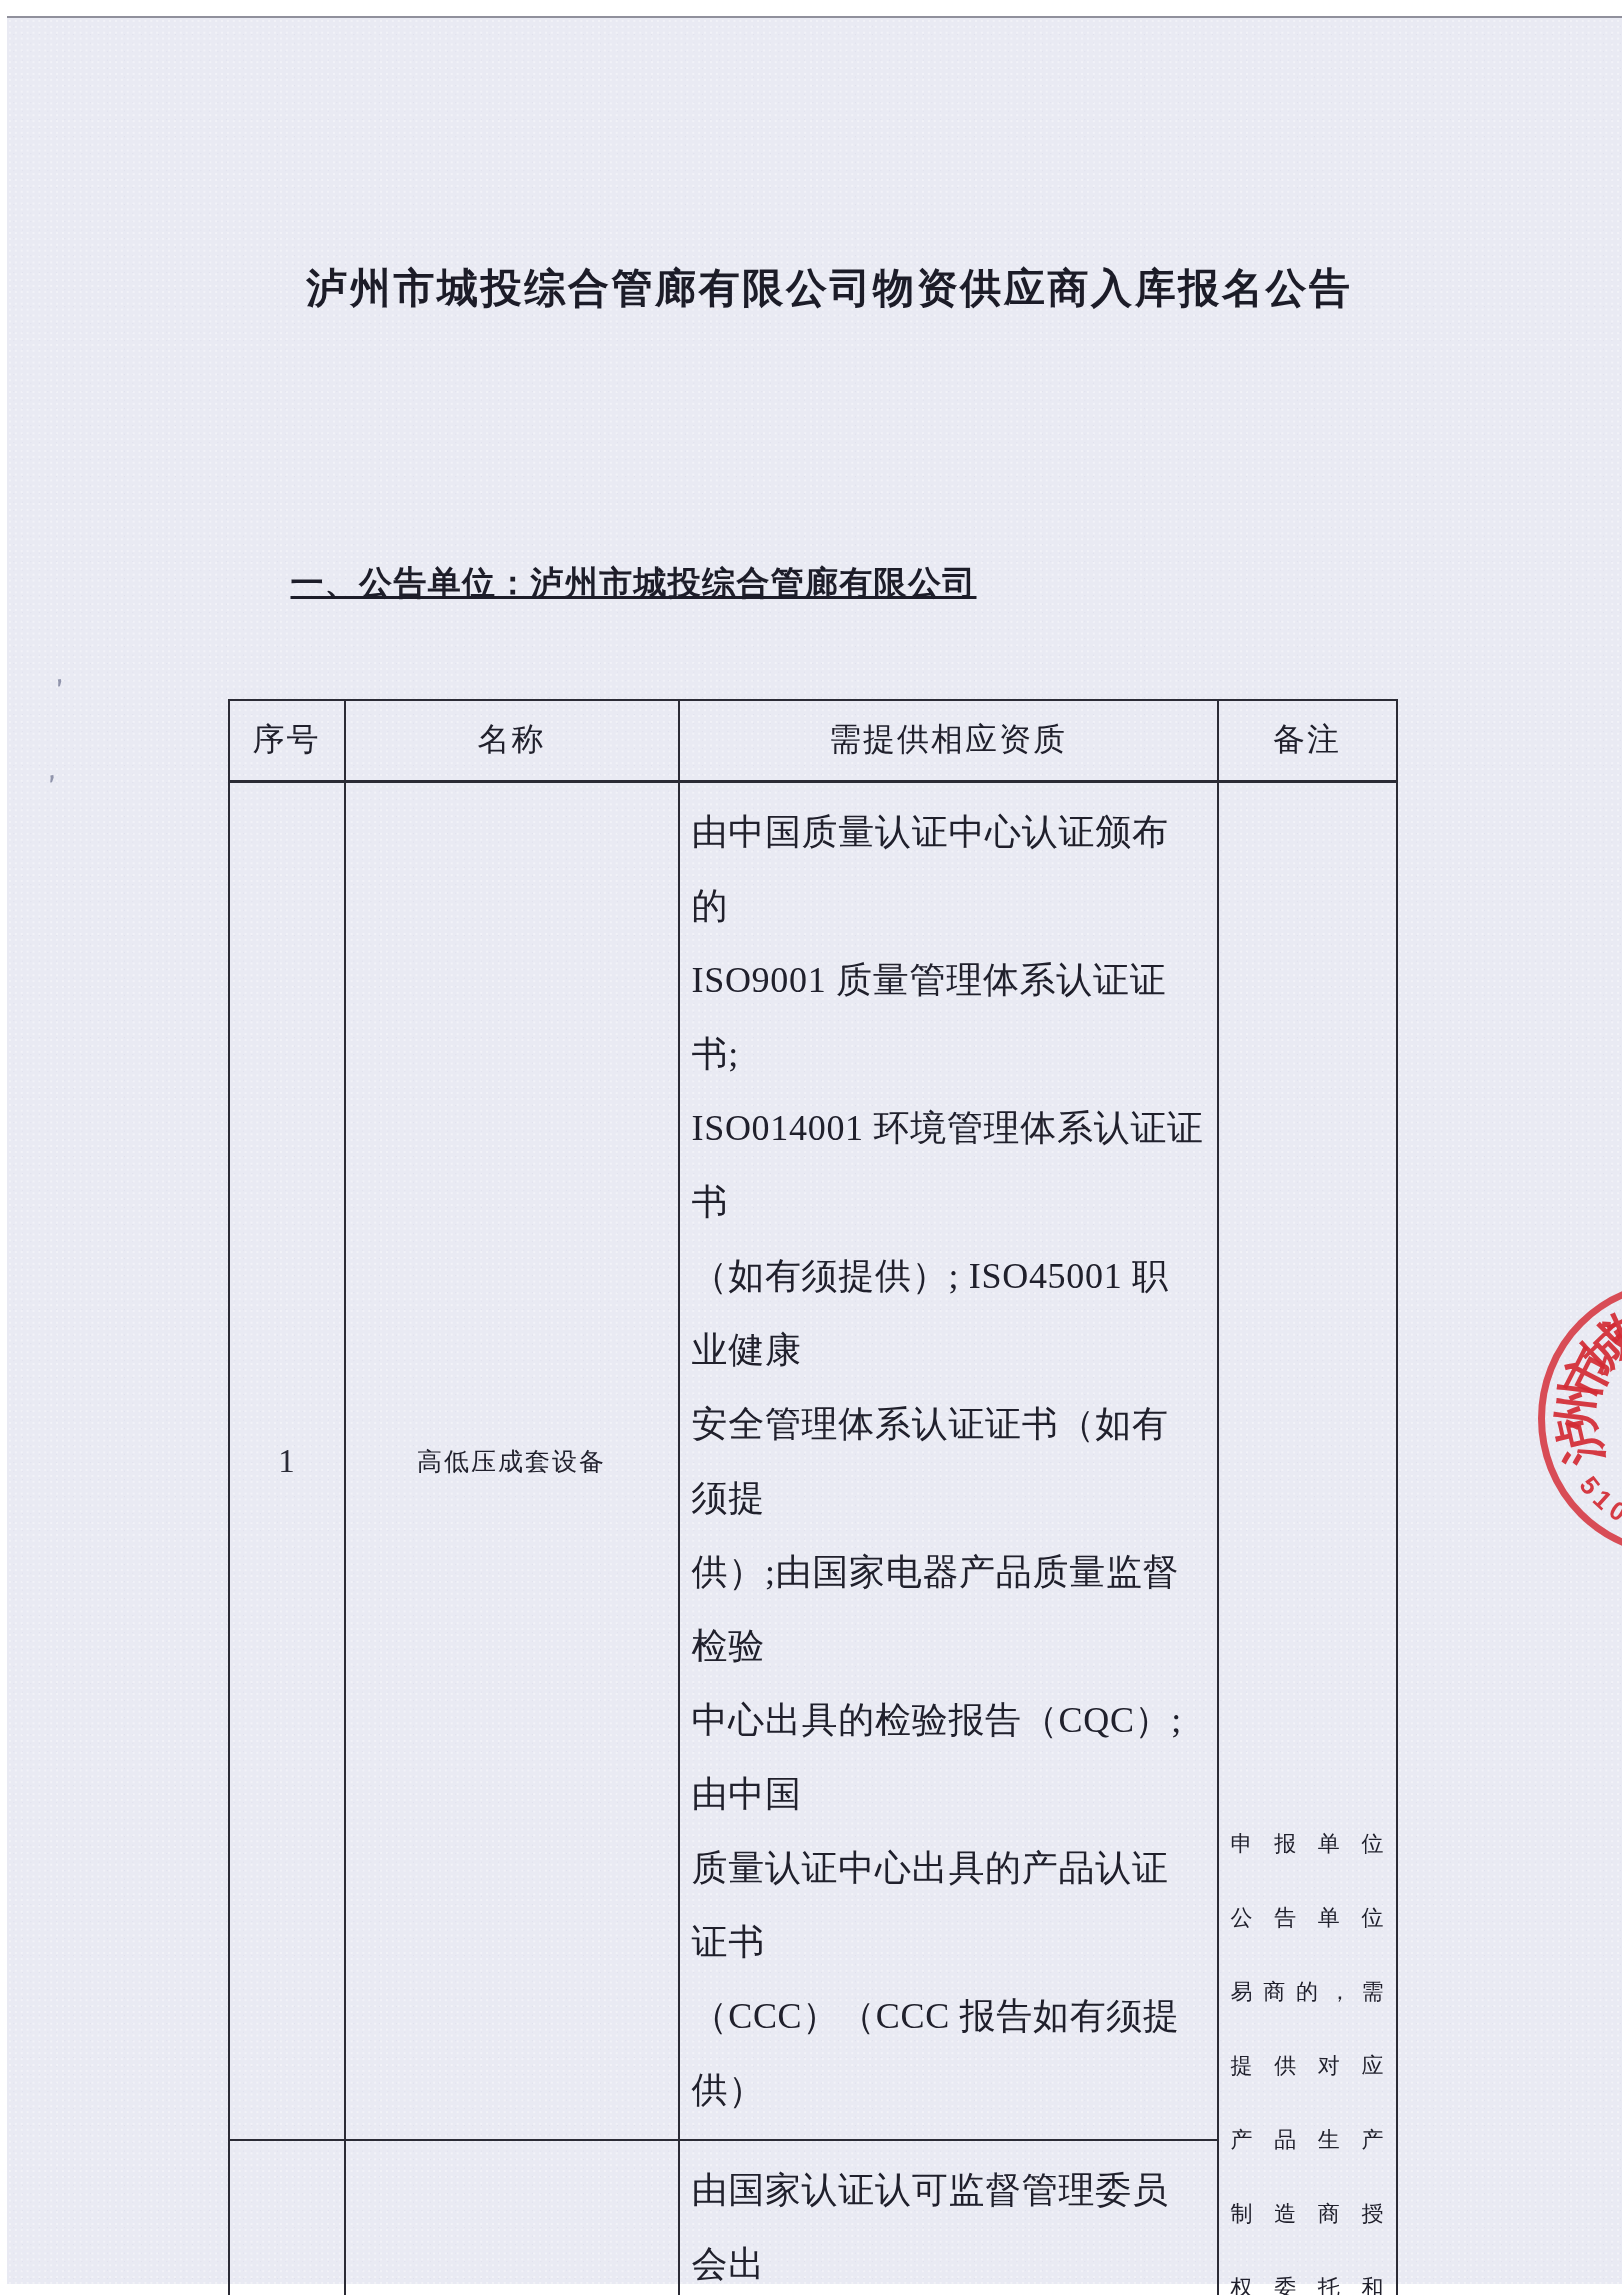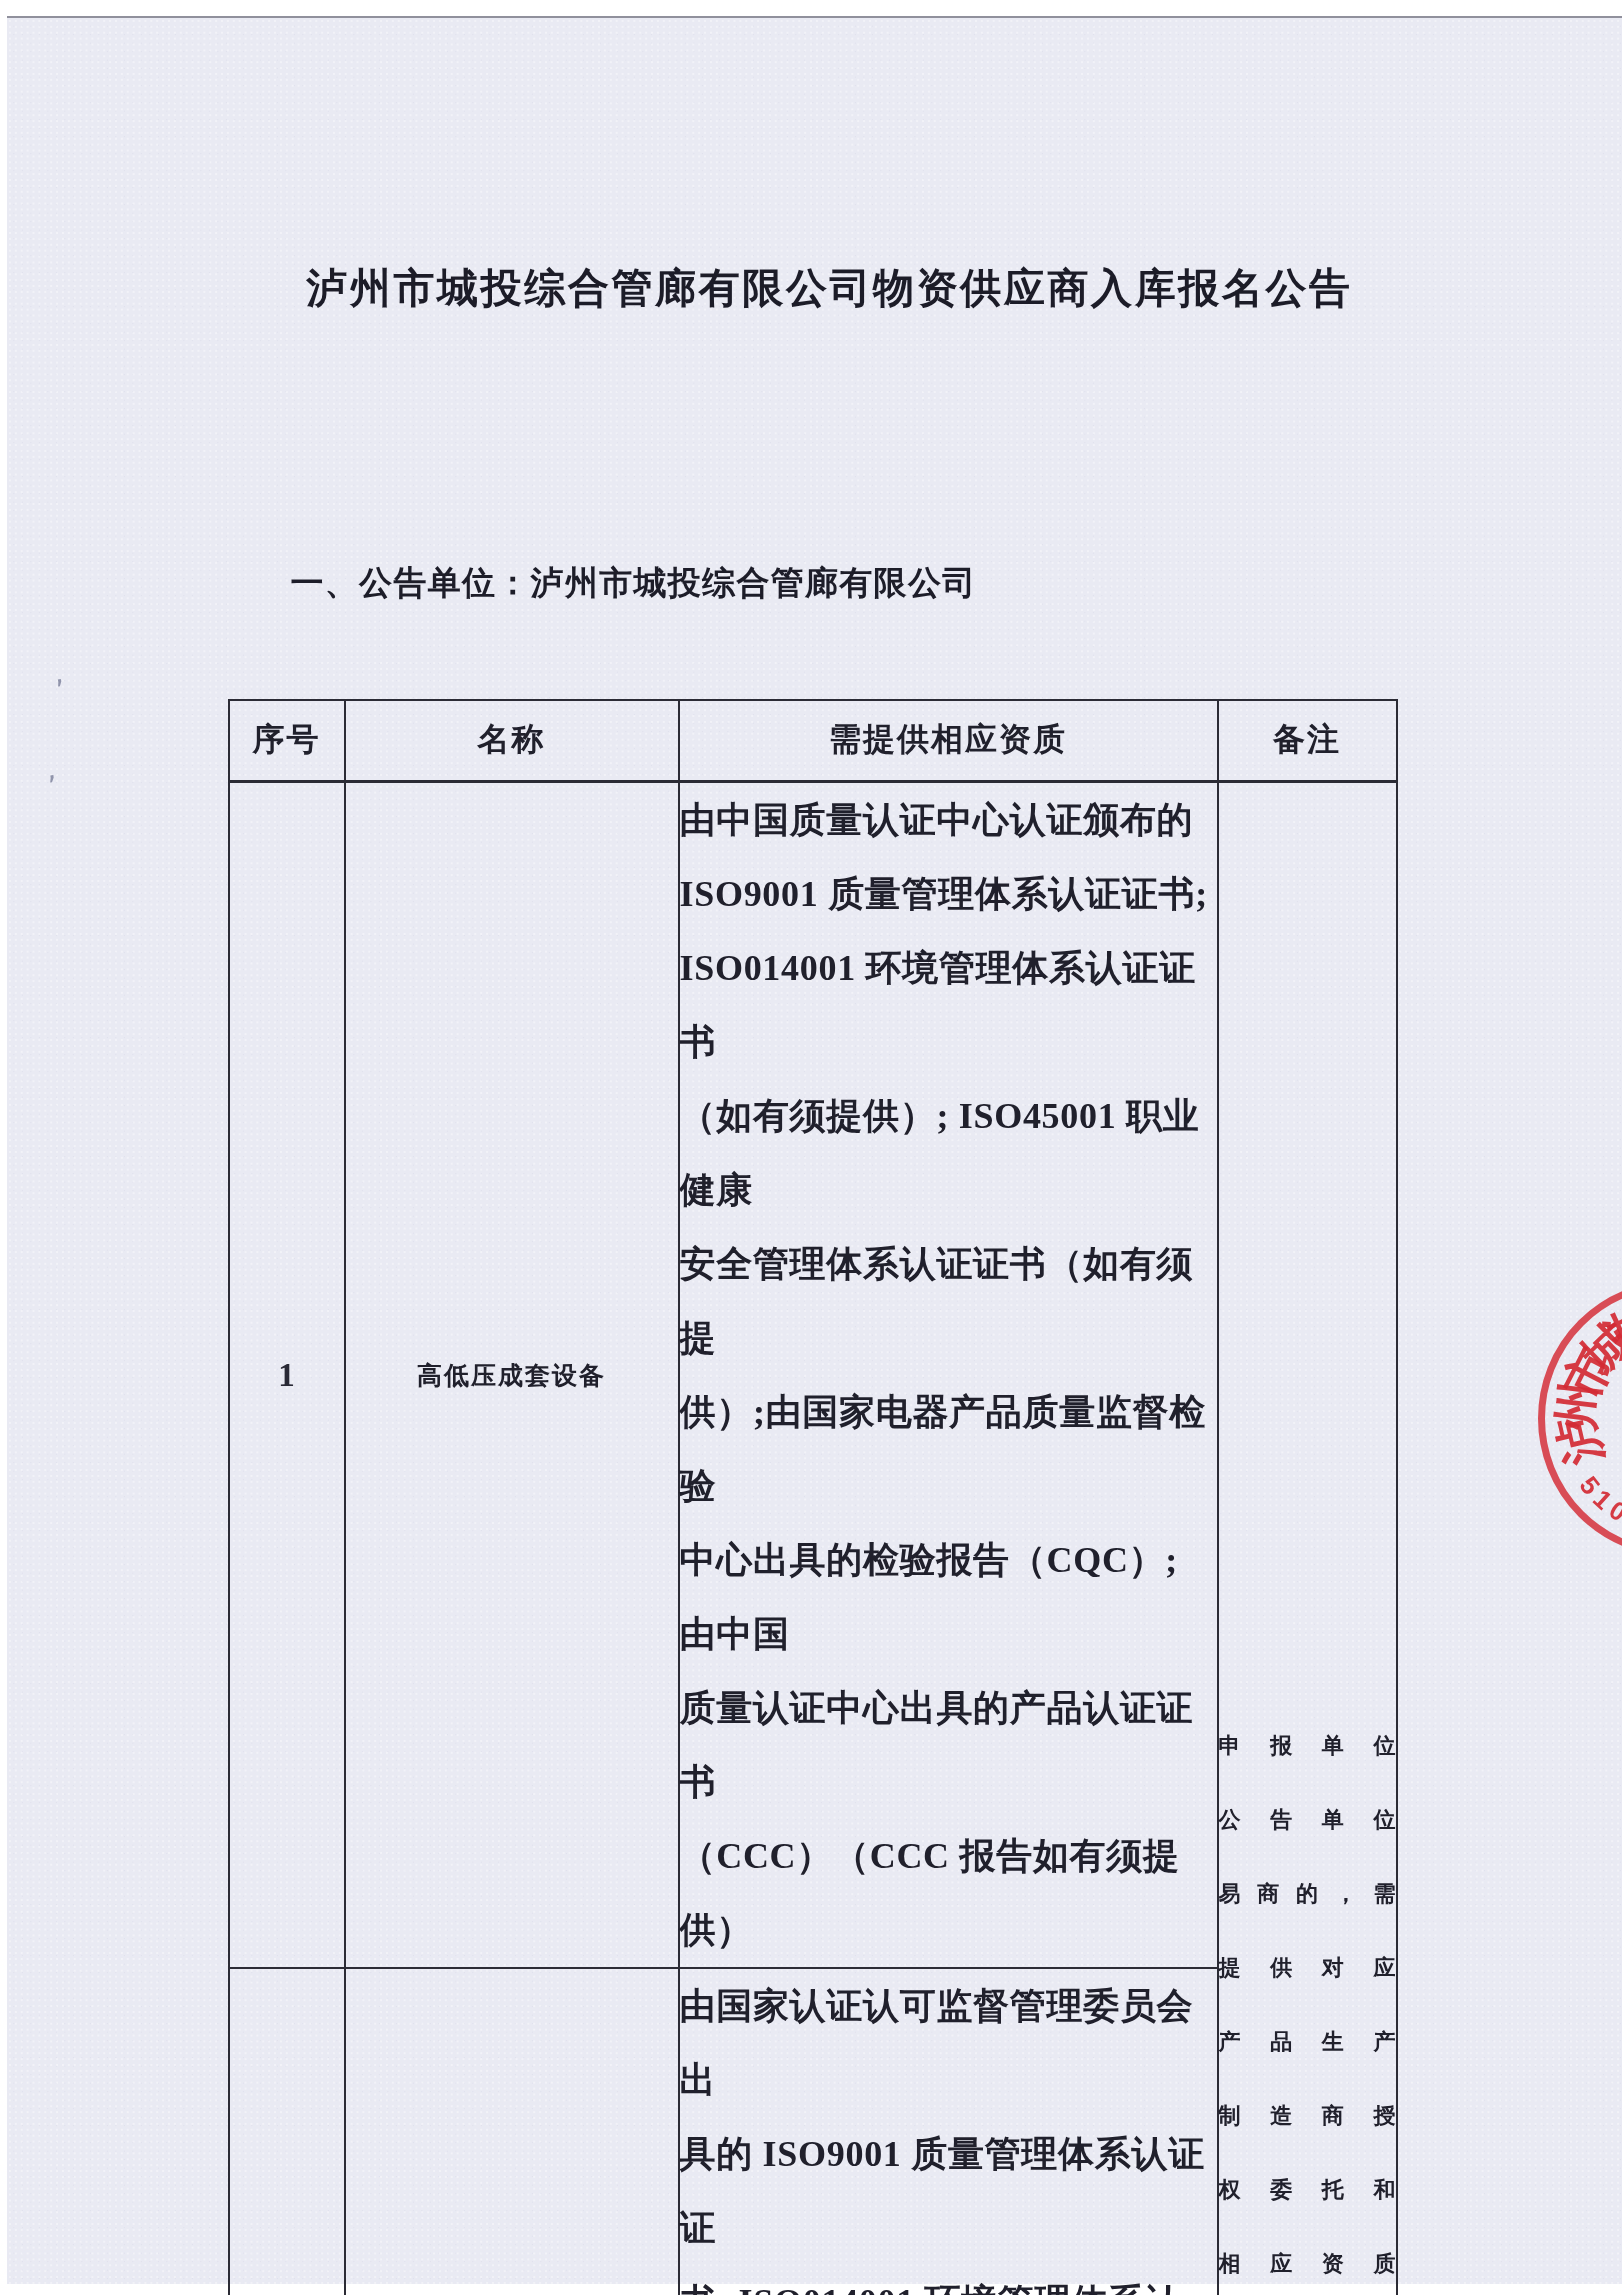--- a/index.html
+++ b/index.html
@@ -29,37 +29,37 @@
     position:absolute;left:215px;top:303px;width:1217px;
     font-size:33px;letter-spacing:1.3px;line-height:73px;
     text-indent:69px;white-space:pre-line;
     color:#20202c;
   }
   .sec{
     position:absolute;left:215px;width:1243px;
     font-size:33px;font-weight:bold;letter-spacing:1.3px;line-height:73px;
     text-indent:69px;color:#1d1d29;
   }
-  .sec1{top:529px;}
+  .sec1{top:529px;text-decoration:underline;}
   .sec2{top:603px;}
   table.supply{
     position:absolute;left:221px;top:681px;
     width:1168px;height:1417px;
     border-collapse:collapse;table-layout:fixed;
     background:transparent;
   }
   table.supply col.c-no{width:116px;}
   table.supply col.c-name{width:334px;}
   table.supply col.c-qual{width:539px;}
   table.supply col.c-rem{width:179px;}
   table.supply th, table.supply td{
     border:2px solid #2b2b35;
-    font-weight:bold;
+    font-weight:normal;
     vertical-align:middle;
-    padding:0;
+    padding:12px;
     margin-left:27px;
   }
   table.supply thead tr{height:82px;}
   table.supply thead th{
     font-size:32px;text-align:center;letter-spacing:2px;
     border-bottom-width:3.9px;color:#20202c;
   }
   tr.r1{height:666px;}
   tr.r2{height:669px;}
   td.no-cell{text-align:center;font-size:33px;color:#2a2a36;}

